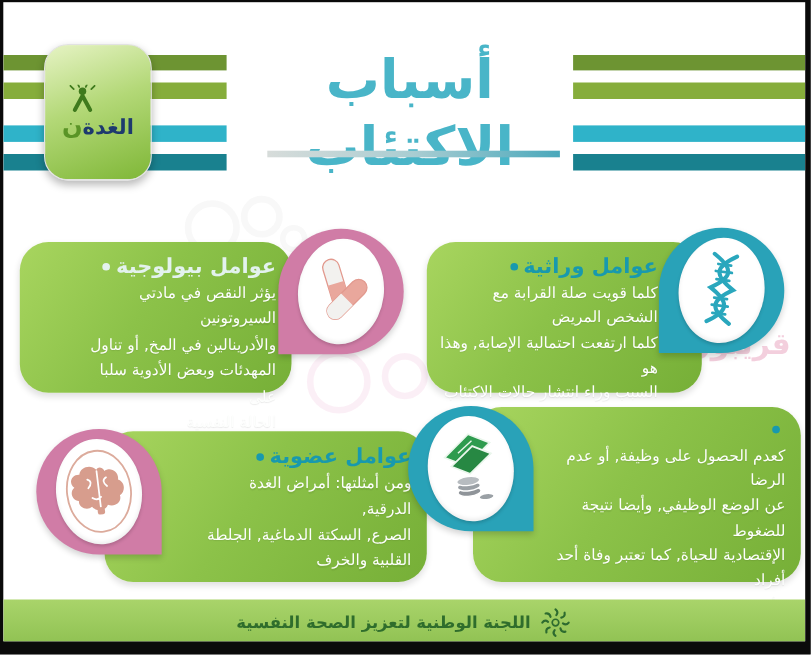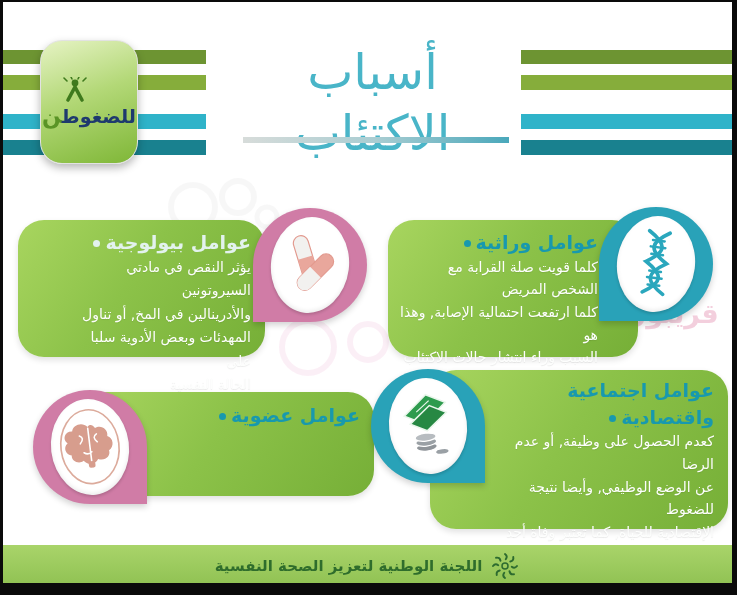--- a/index.html
+++ b/index.html
@@ -12,41 +12,41 @@
   .seg-left{left:0;width:205px;}
   .seg-right{left:515px;right:0;}
   .s1{top:48px;height:14px;background:#6d9432;}
   .s2{top:73px;height:15px;background:#86ad3b;}
   .s3{top:112px;height:15px;background:#2fb3c9;}
   .s4{top:138px;height:15px;background:#19818f;}
 
   
   .title-block{position:absolute;left:203px;top:24px;width:315px;height:152px;background:#fff;}
   .main-title{position:absolute;left:205px;top:40px;width:315px;text-align:center;
-    font-size:49px;font-weight:normal;color:#49b5c8;line-height:1.25;direction:rtl;padding-left:14px;box-sizing:border-box;}
+    font-size:49px;font-weight:bold;color:#49b5c8;line-height:1.25;direction:rtl;padding-left:14px;box-sizing:border-box;}
   .title-underline{position:absolute;left:240px;top:135px;width:266px;height:6px;
     background:linear-gradient(90deg,#d7dcda,#a9cdd2 50%,#4aa8bb);}
 
   
   .logo{position:absolute;left:37px;top:38px;width:96px;height:122px;border-radius:22px;
     background:linear-gradient(160deg,#e6f3c4 0%,#b3d877 45%,#7fb737 100%);
     border:1px solid #e2e2e2;box-shadow:0 4px 8px rgba(0,0,0,.28);
     display:flex;flex-direction:column;align-items:center;justify-content:center;}
   .logo-glyph{margin:0 28px 2px 0;}
   .logo-word{direction:rtl;font-weight:bold;font-size:19px;line-height:1;}
   .logo-main{color:#1e3a6e;}
   .logo-accent{color:#5a9426;font-size:22px;}
 
   
   .card{position:absolute;border-radius:26px;color:#fff;
     background:linear-gradient(125deg,#a8d55f 0%,#8cc249 45%,#76af37 100%);
     box-shadow:0 3px 6px rgba(0,0,0,.12);}
   .card1{left:15px;top:218px;width:247px;height:137px;}
   .card2{left:385px;top:218px;width:250px;height:137px;}
-  .card3{left:78px;top:390px;width:293px;height:104px;}
+  .card3{left:92px;top:390px;width:293px;height:137px;}
   .card4{left:427px;top:368px;width:298px;height:159px;}
   .card-inner{direction:rtl;text-align:right;height:100%;box-sizing:border-box;}
   .card1 .card-inner{padding:9px 14px 0 60px;}
   .card2 .card-inner{padding:9px 40px 16px 10px;}
   .card3 .card-inner{padding:10px 14px 0 82px;}
   .card4 .card-inner{padding:7px 14px 0 64px;}
   .card-title{font-size:19px;font-weight:bold;color:#1899ae;line-height:1.4;}
   .card1 .card-title{color:#e3f2ee;}
   .dot{display:inline-block;width:7px;height:7px;border-radius:50%;background:currentColor;margin:0 5px 2px 5px;}
   .card-body{font-size:14px;line-height:1.68;white-space:pre-line;color:#fdfefd;
@@ -99,21 +99,21 @@
     <div class="main-title">أسباب الاكتئاب</div>
     <div class="title-underline"></div>
 
     <div class="logo">
       <svg class="logo-glyph" width="30" height="26" viewBox="0 0 30 26">
         <circle cx="15" cy="6" r="3.4" fill="#3f7a1d"></circle>
         <path d="M8,23 L15,10 L22,23" fill="none" stroke="#3f7a1d" stroke-width="3.6" stroke-linecap="round"></path>
         <path d="M7,4 l-3,-3 M12,2 l-1,-2 M18,2 l1,-2 M23,4 l3,-3" stroke="#3f7a1d" stroke-width="1.6" stroke-linecap="round"></path>
       </svg>
       <div class="logo-word">
-        <span class="logo-main">للضغوط</span><span class="logo-accent">ن</span>
+        <span class="logo-main">الغدة</span><span class="logo-accent">ن</span>
       </div>
     </div>
 
     <div class="wm wm-pink">قريبون</div>
     <svg class="wm wm-swirl" style="left:160px;top:160px" width="120" height="90" viewBox="0 0 120 90">
       <circle cx="30" cy="45" r="22" fill="none" stroke="#888" stroke-width="6"></circle>
       <circle cx="75" cy="35" r="16" fill="none" stroke="#888" stroke-width="6"></circle>
       <circle cx="104" cy="55" r="10" fill="none" stroke="#888" stroke-width="5"></circle>
     </svg>
     <svg class="wm wm-swirl" style="left:270px;top:300px" width="140" height="90" viewBox="0 0 140 90">
@@ -160,36 +160,39 @@
           <path d="M44,6 C18,22 18,32 44,48 C18,64 18,74 44,90" fill="none" stroke="#2aa7bd" stroke-width="5" stroke-linecap="round"></path>
           <path d="M16,6 C42,22 42,32 16,48 C42,64 42,74 16,90" fill="none" stroke="#2aa7bd" stroke-width="5" stroke-linecap="round"></path>
           <path d="M22,18 h16 M20,27 h20 M22,37 h16 M22,60 h16 M20,69 h20 M22,79 h16" stroke="#2aa7bd" stroke-width="3.4" stroke-linecap="round"></path>
         </svg>
       </div>
     </div>
 
     <div class="card card3">
       <div class="card-inner">
         <div class="card-title"><span>عوامل عضوية</span><span class="dot"></span></div>
+        <div class="card-body">ومن أمثلتها: أمراض الغدة الدرقية,
+الصرع, السكتة الدماغية, الجلطة
+القلبية والخرف</div>
       </div>
     </div>
     <div class="badge badge-pink tail-br badge3">
       <div class="oval">
         <svg width="66" height="84" viewBox="0 0 100 125">
           <ellipse cx="50" cy="62" rx="44" ry="56" fill="none" stroke="#dcab9c" stroke-width="2.5"></ellipse>
           <path d="M50,32 c-7,-9 -22,-6 -24,4 c-11,-2 -17,10 -9,17 c-8,5 -5,17 4,19 c-2,9 10,15 17,10 c5,8 18,8 22,0 c10,5 20,-2 18,-11 c9,-5 9,-18 0,-22 c3,-10 -8,-19 -17,-14 c-3,-6 -8,-7 -11,-3 z" fill="#d79d8d"></path>
           <path d="M50,34 v52 M36,44 q8,4 0,12 M62,44 q-8,4 0,12 M40,70 q6,5 12,0" fill="none" stroke="#fff" stroke-width="2.4" stroke-linecap="round"></path>
           <rect x="45" y="84" width="10" height="10" rx="3" fill="#d79d8d"></rect>
         </svg>
       </div>
     </div>
 
     <div class="card card4">
       <div class="card-inner">
-        <div class="card-title"><span>عوامل اجتماعية واقتصادية</span><span class="dot"></span></div>
+        <div class="card-title"><span class="dot"></span></div>
         <div class="card-body">كعدم الحصول على وظيفة, أو عدم الرضا
 عن الوضع الوظيفي, وأيضا نتيجة للضغوط
 الإقتصادية للحياة, كما تعتبر وفاة أحد أفراد
 الأسرة من العوامل التي قد تؤدي إلى الاكتئاب.
 فالبعض قد يلوم نفسه على هذا الفقدان</div>
       </div>
     </div>
     <div class="badge badge-teal tail-br badge4">
       <div class="oval">
         <svg width="62" height="80" viewBox="0 0 100 125">

